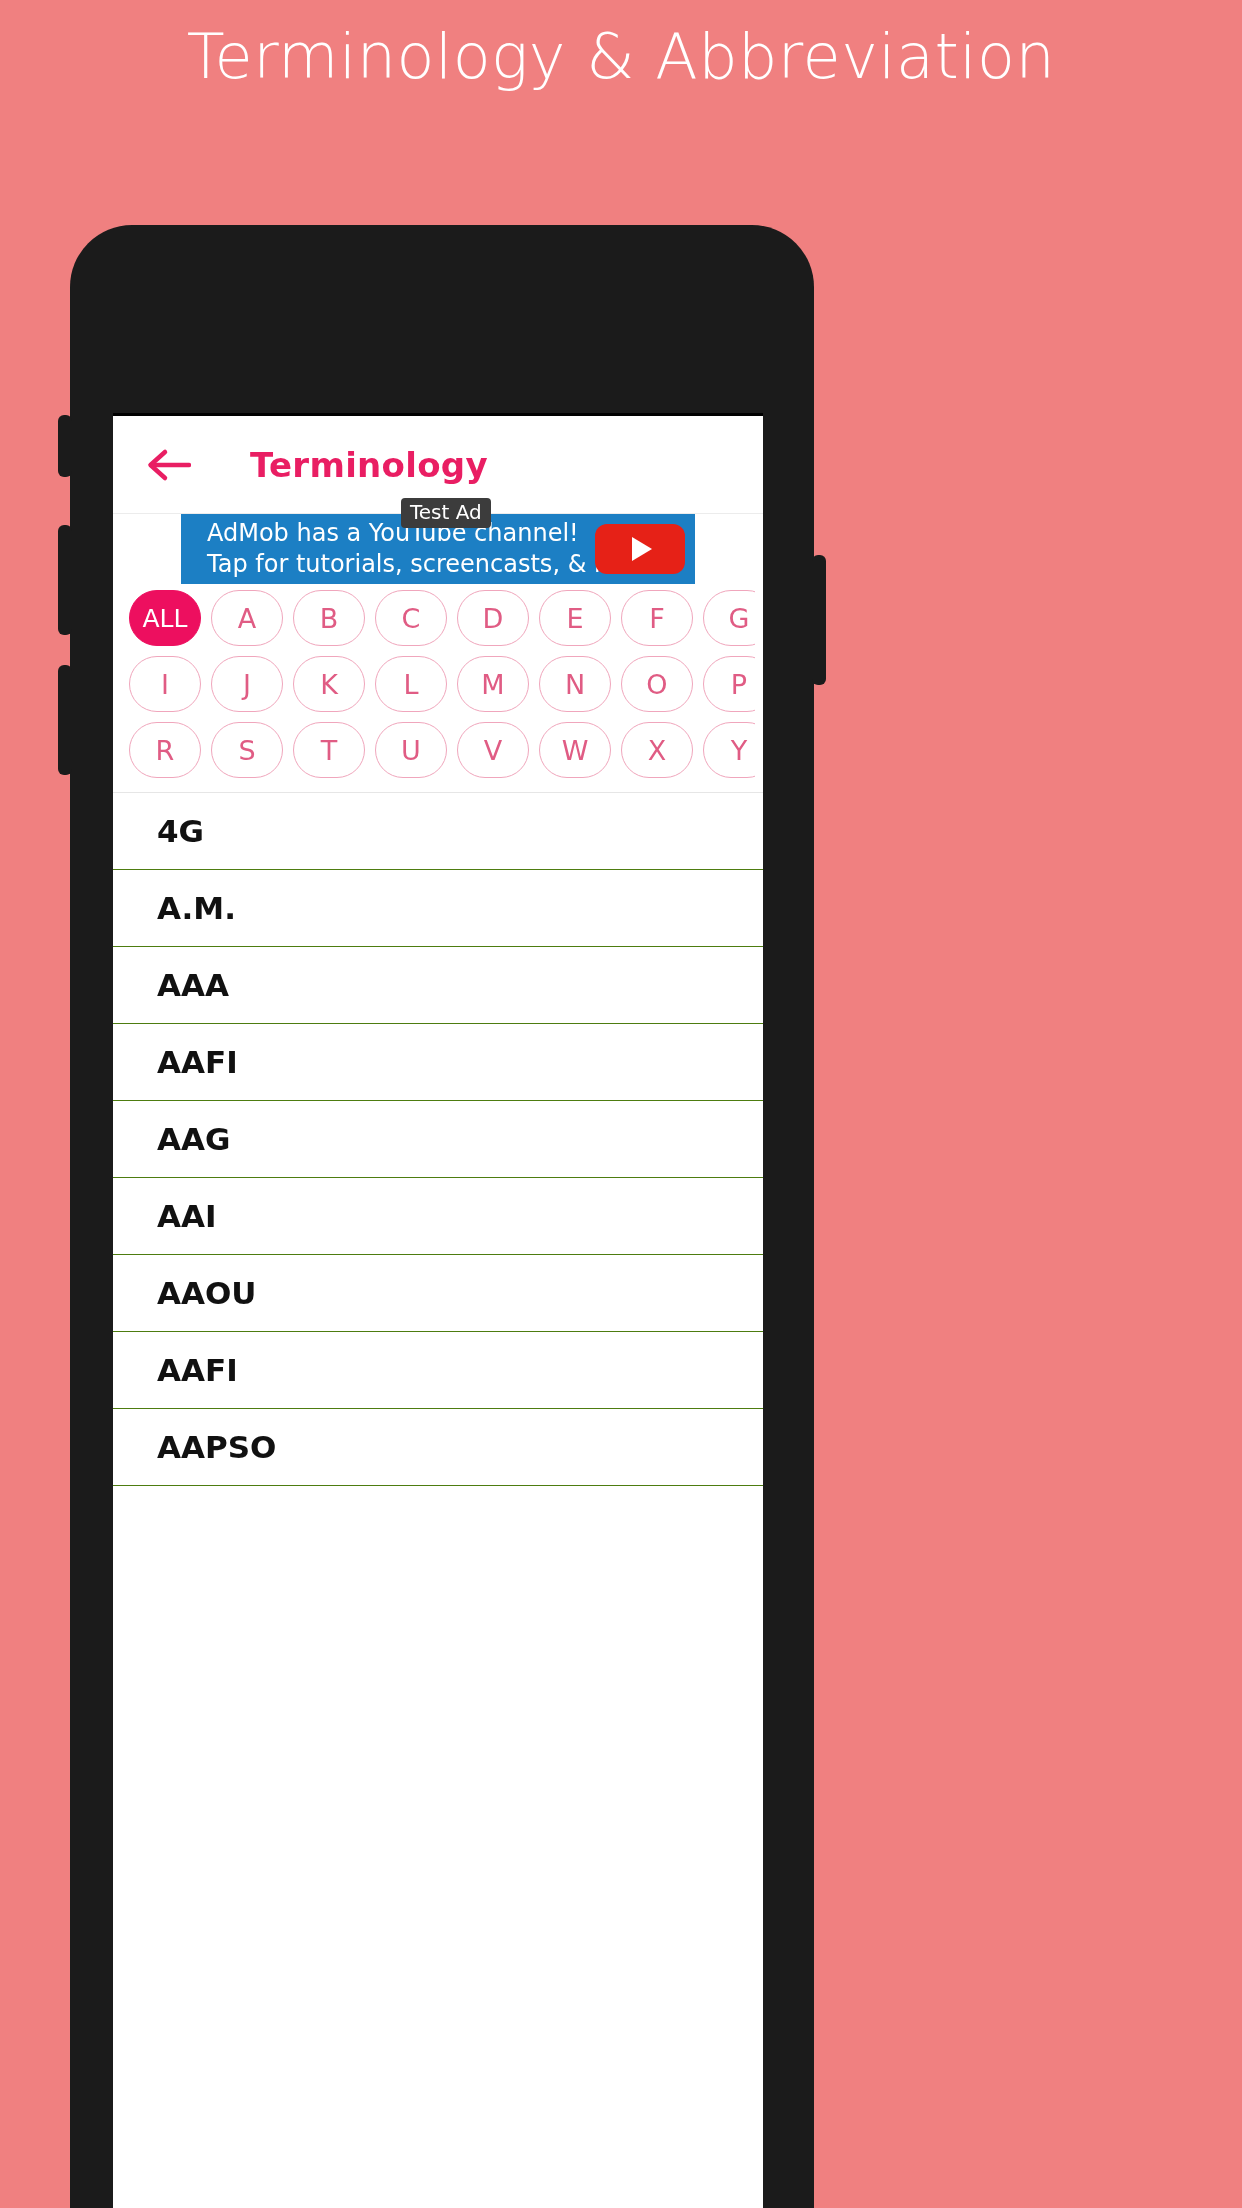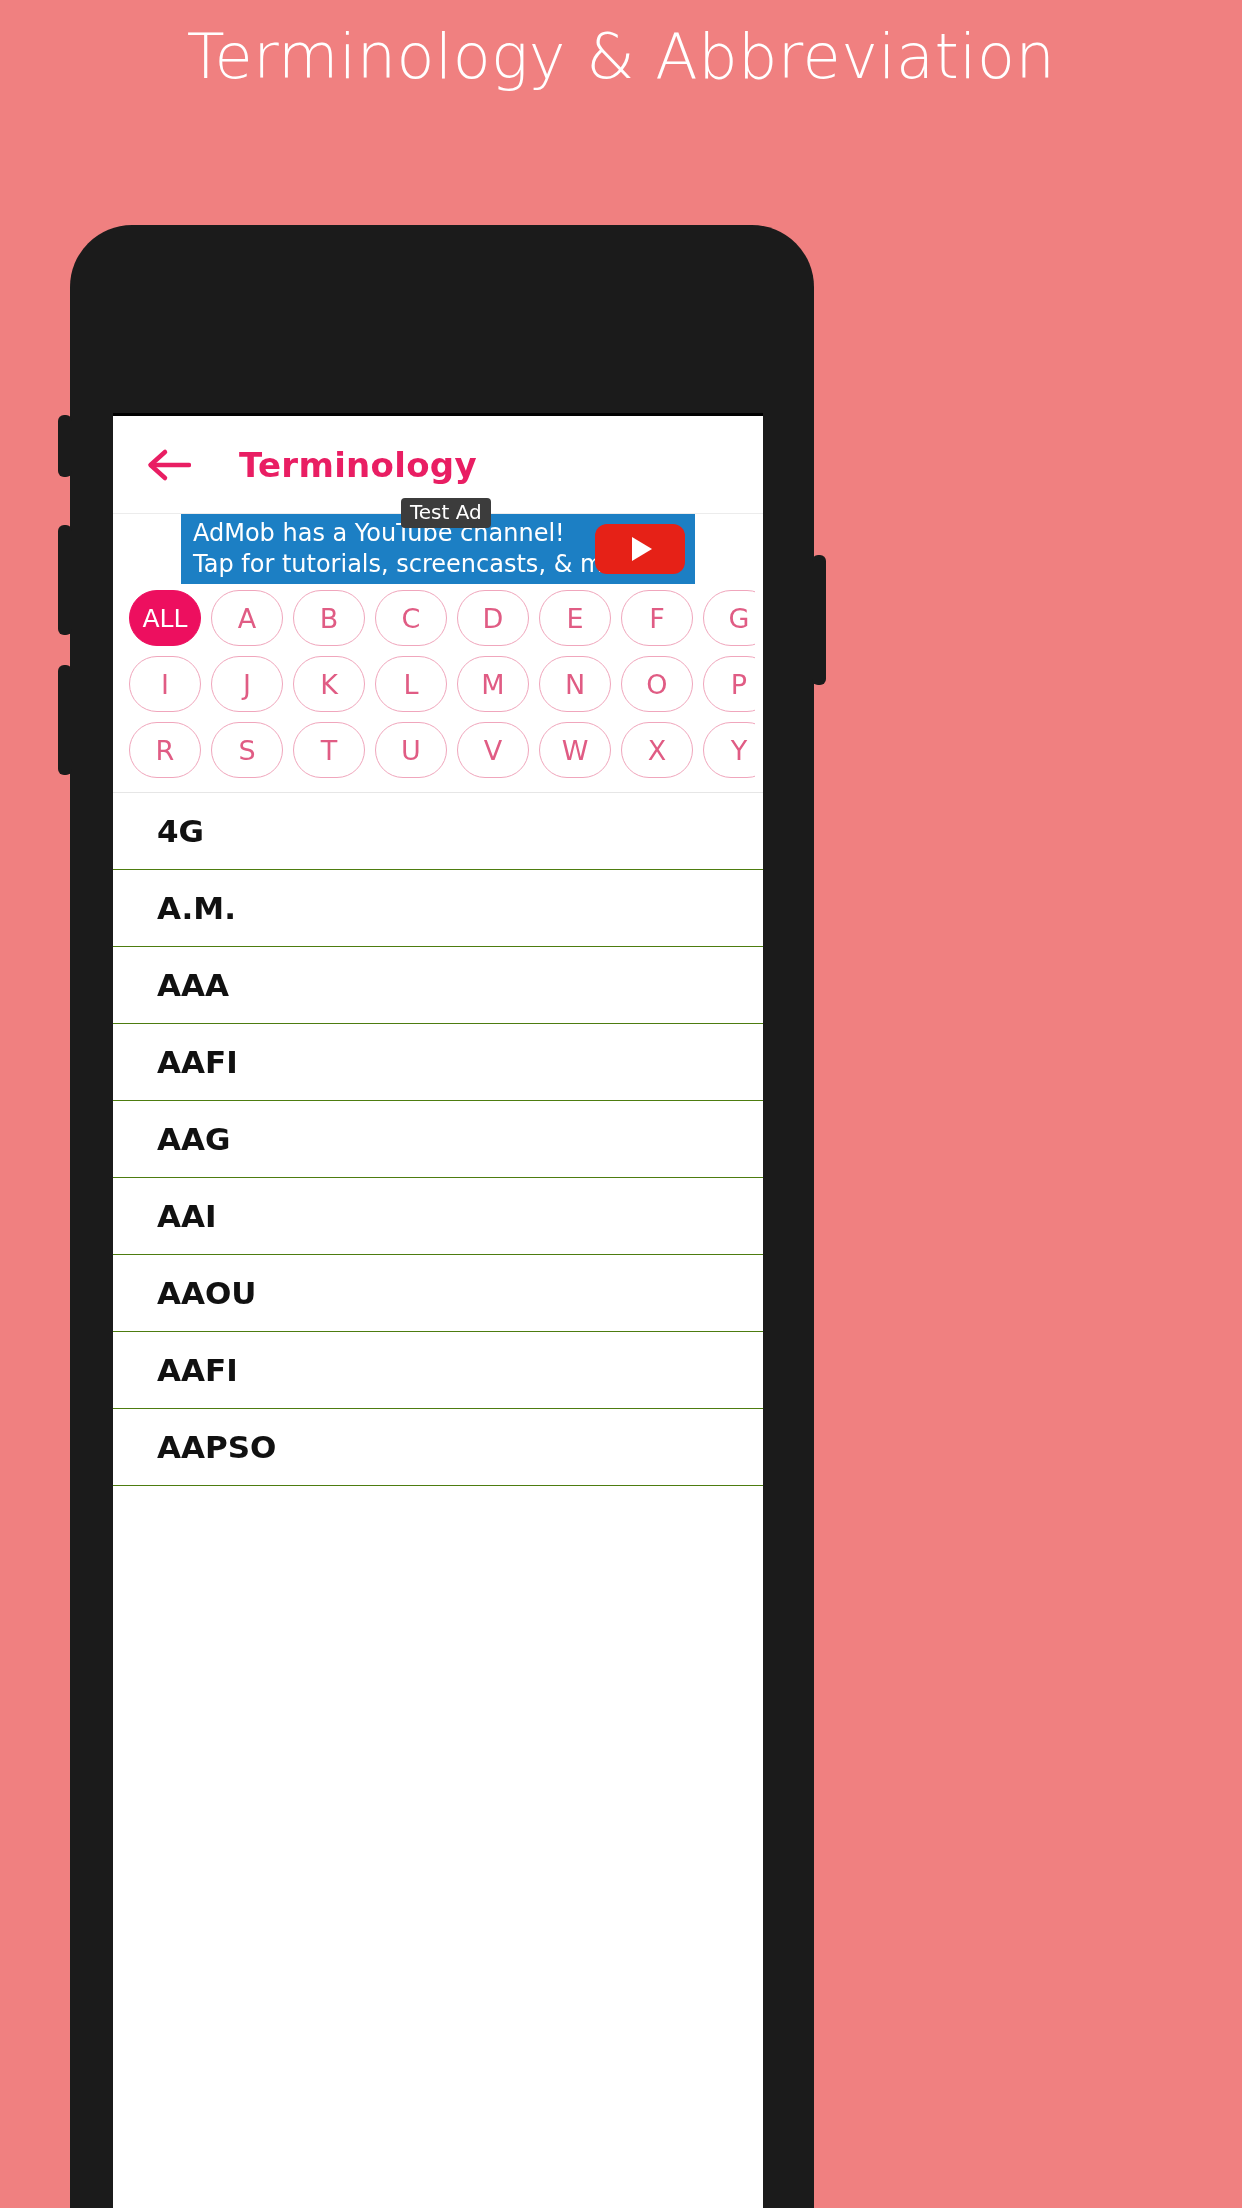--- a/index.html
+++ b/index.html
@@ -65,20 +65,21 @@
 
   
   #app-bar {
     height: 98px;
     background: #ffffff;
     display: flex;
     align-items: center;
     padding-left: 28px;
     box-sizing: border-box;
     border-bottom: 1px solid #ececec;
+    gap: 11px;
   }
   #back-button {
     width: 54px;
     height: 54px;
     display: flex;
     align-items: center;
     justify-content: center;
     flex: 0 0 auto;
   }
   #back-button svg { display: block; }
@@ -101,21 +102,21 @@
     align-items: flex-start;
   }
   #top-ad {
     position: relative;
     width: 514px;
     height: 70px;
     background: #1C7FC4;
     display: flex;
     align-items: center;
     box-sizing: border-box;
-    padding-left: 12px;
+    padding-left: 26px;
   }
   #top-ad-text {
     color: #ffffff;
     font-size: 24px;
     line-height: 31px;
     font-family: "DejaVu Sans", sans-serif;
     white-space: nowrap;
   }
   #top-ad-line2 { display: block; }
   #yt-play-button {

